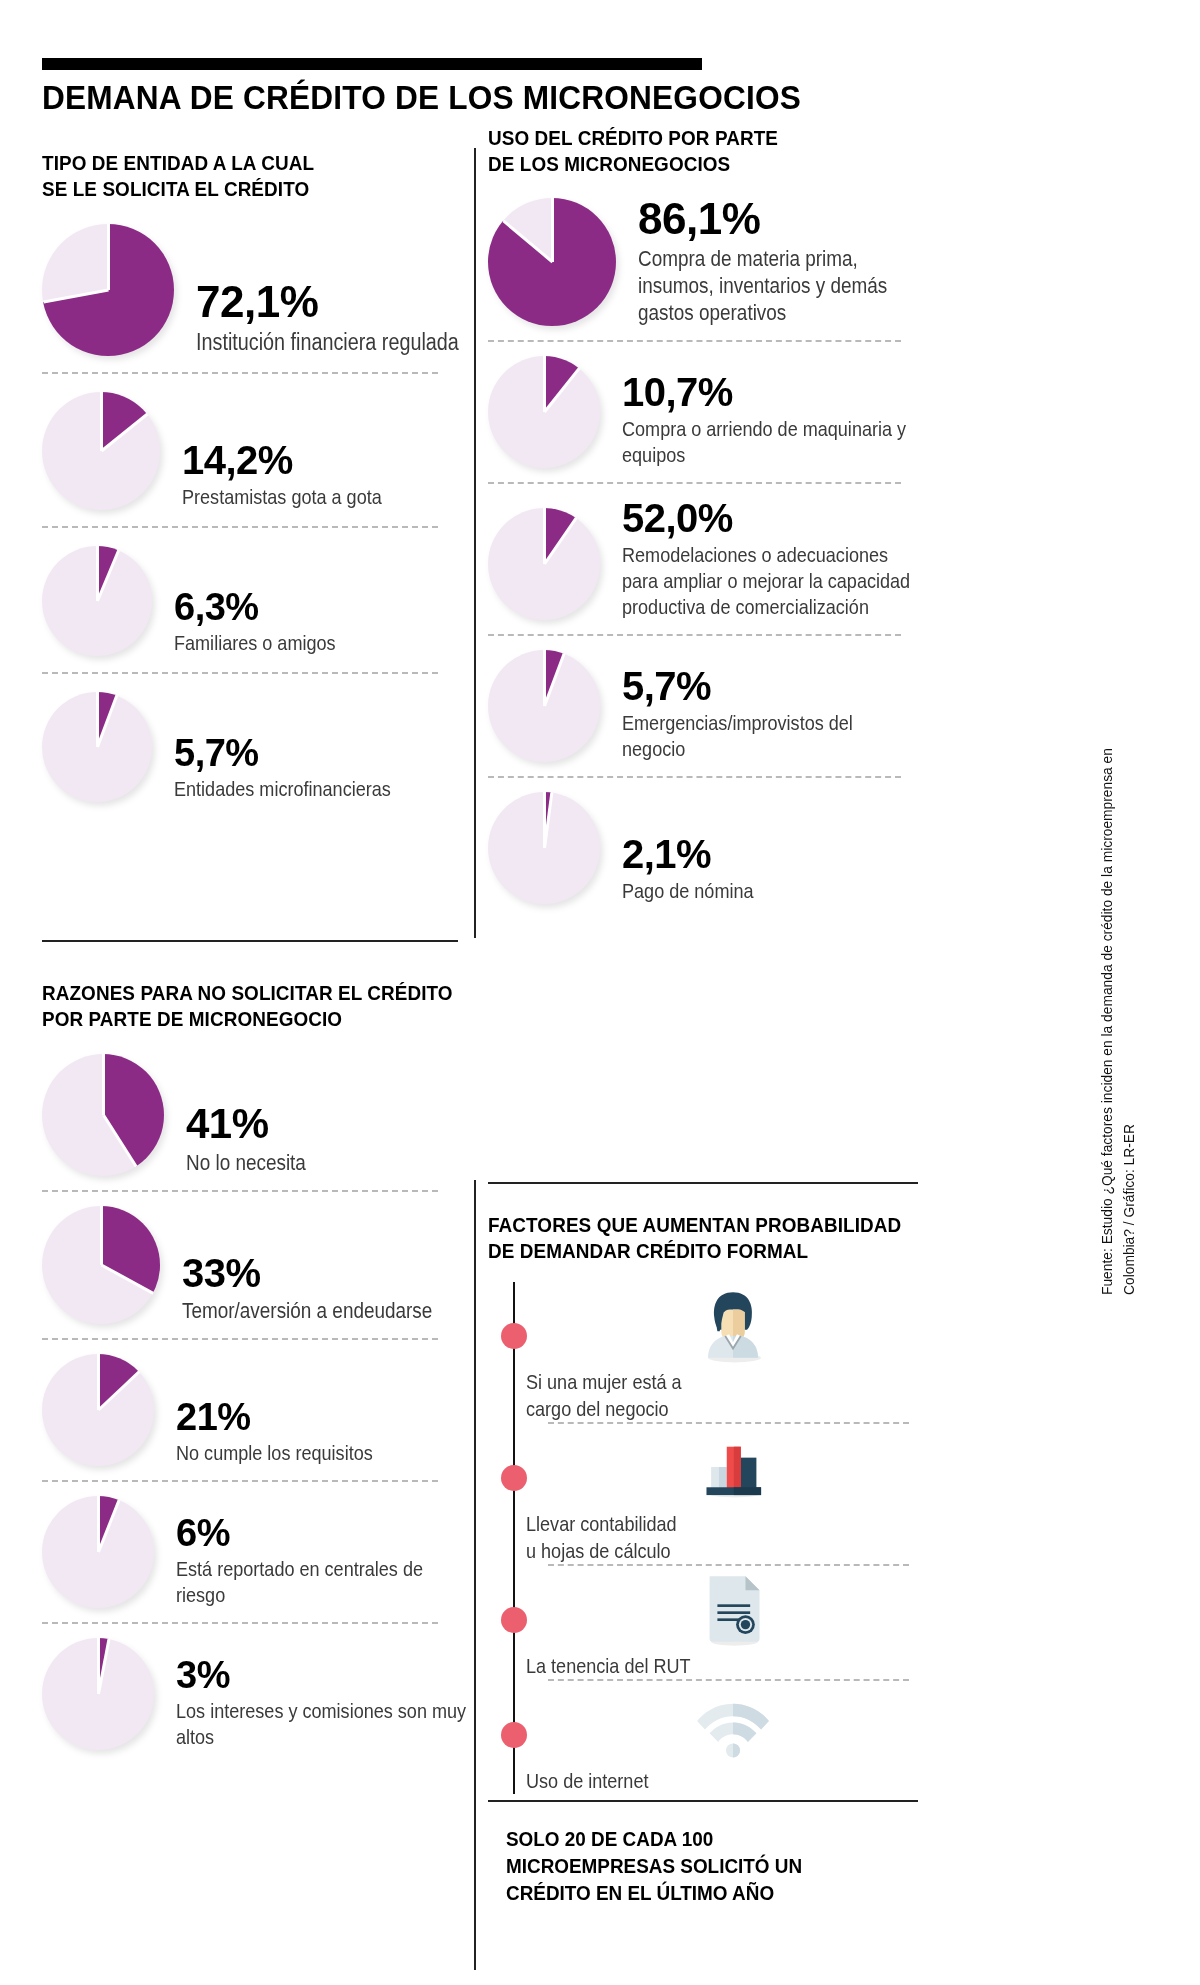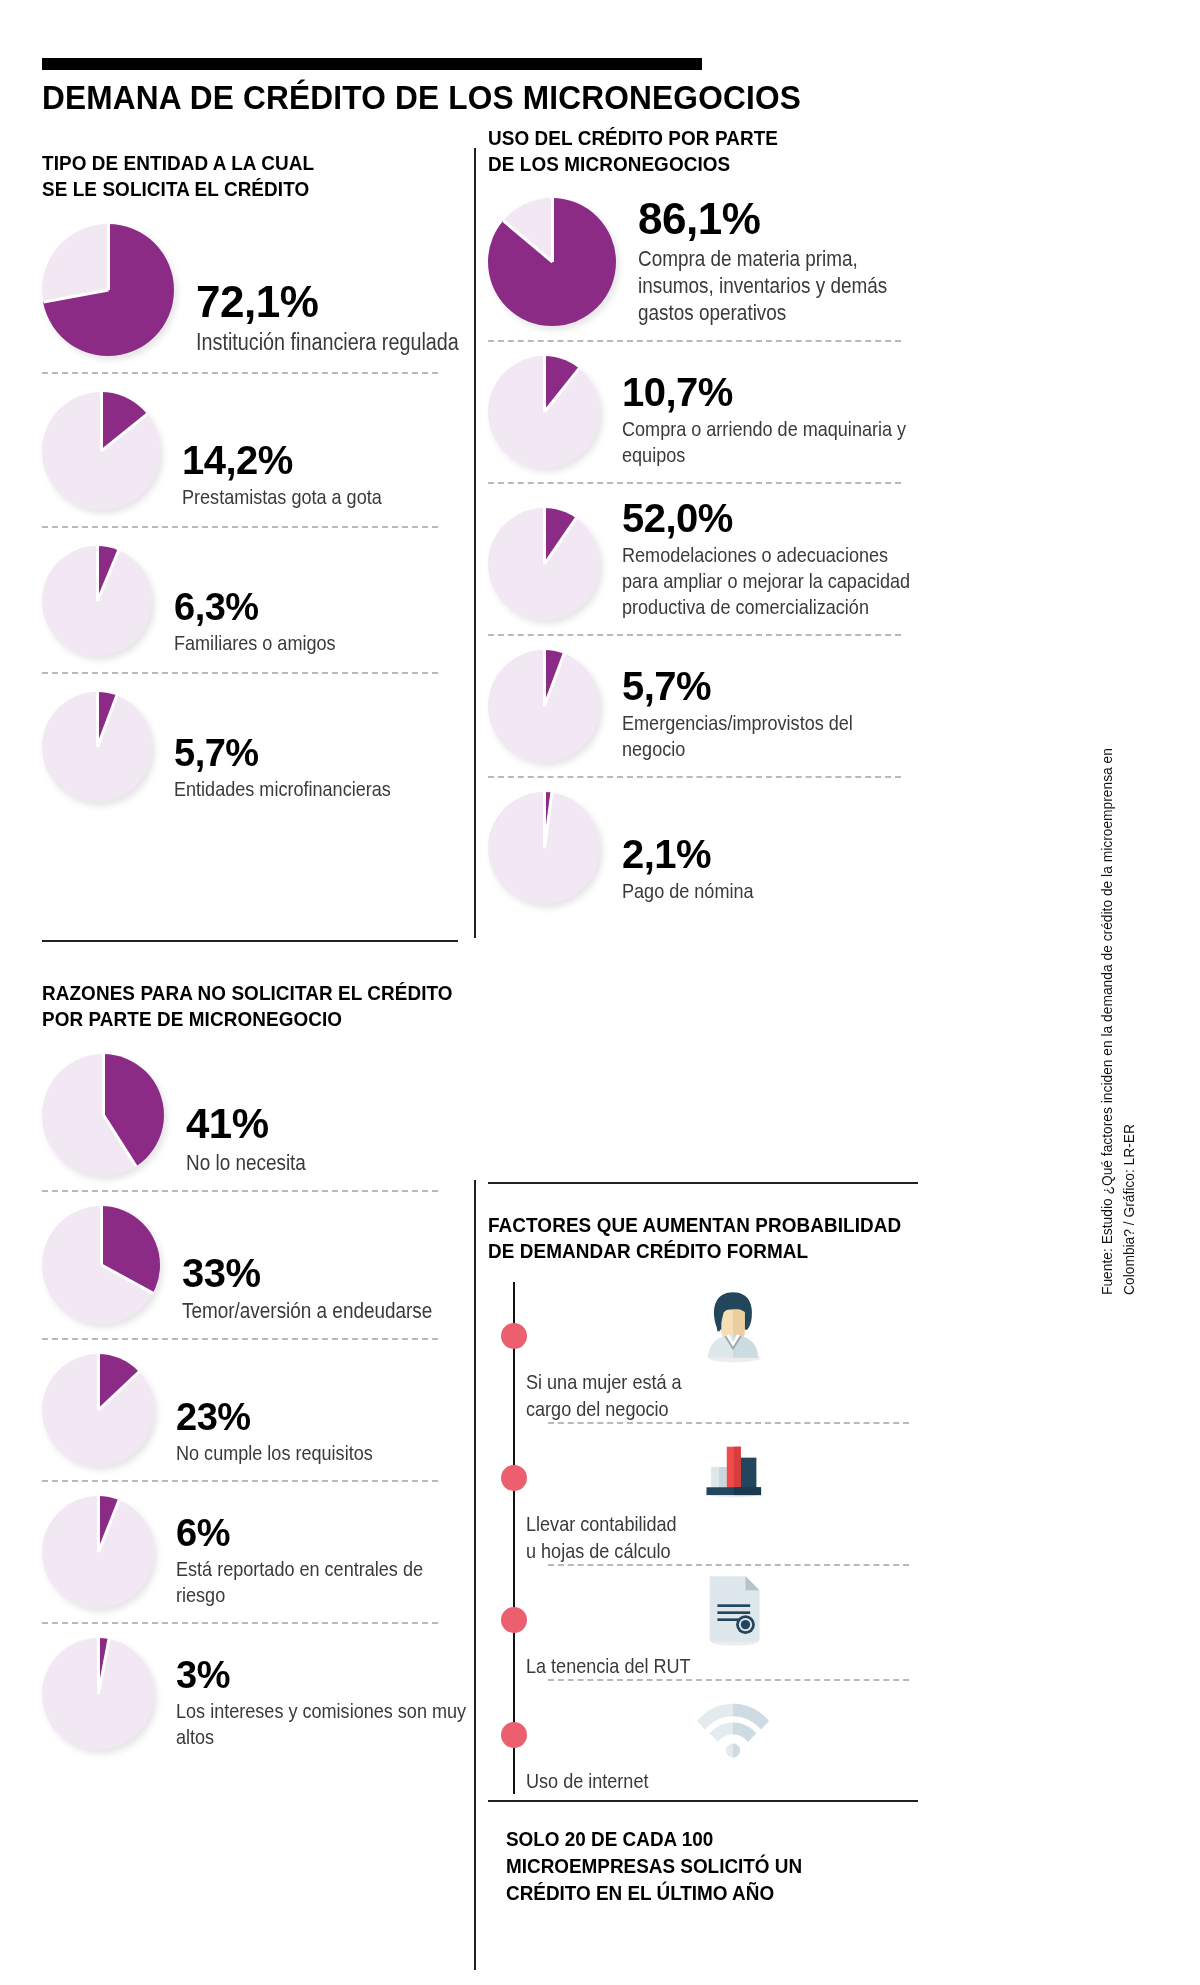--- a/index.html
+++ b/index.html
@@ -203,21 +203,21 @@
         </div>
         <div class="dashed" style="margin-top: 14px; margin-bottom: 14px; width: 92%;"></div>
         <div class="stat" style="margin-top: 0px;">
           <div class="pie-wrap" style="width: 112px; height: 112px;">
             <div class="pie-shadow" style="width: 112px; height: 112px; left: 3px; top: 4px;"></div>
             <div class="pie" style="width: 112px; height: 112px; z-index: 1; background: conic-gradient(rgb(139, 43, 134) 0deg, rgb(139, 43, 134) 46.8deg, rgb(242, 232, 243) 46.8deg, rgb(242, 232, 243) 360deg);"></div>
             <div style="position: absolute; left: 54.5px; top: 0px; width: 3px; height: 56px; background: rgb(255, 255, 255); transform-origin: 50% 100%; transform: rotate(0deg); z-index: 2;"></div>
             <div style="position: absolute; left: 54.5px; top: 0px; width: 3px; height: 56px; background: rgb(255, 255, 255); transform-origin: 50% 100%; transform: rotate(46.8deg); z-index: 2;"></div>
           </div>
           <div class="stat-text">
-            <div class="stat-value" style="font-size: 38px;">23%</div>
+            <div class="stat-value" style="font-size: 38px;">21%</div>
             <div class="stat-label" style="font-size: 21px; line-height: 26px; margin-top: 4px;">No cumple los requisitos</div>
           </div>
         </div>
         <div class="dashed" style="margin-top: 14px; margin-bottom: 14px; width: 92%;"></div>
         <div class="stat" style="margin-top: 0px;">
           <div class="pie-wrap" style="width: 112px; height: 112px;">
             <div class="pie-shadow" style="width: 112px; height: 112px; left: 3px; top: 4px;"></div>
             <div class="pie" style="width: 112px; height: 112px; z-index: 1; background: conic-gradient(rgb(139, 43, 134) 0deg, rgb(139, 43, 134) 21.6deg, rgb(242, 232, 243) 21.6deg, rgb(242, 232, 243) 360deg);"></div>
             <div style="position: absolute; left: 54.5px; top: 0px; width: 3px; height: 56px; background: rgb(255, 255, 255); transform-origin: 50% 100%; transform: rotate(0deg); z-index: 2;"></div>
             <div style="position: absolute; left: 54.5px; top: 0px; width: 3px; height: 56px; background: rgb(255, 255, 255); transform-origin: 50% 100%; transform: rotate(21.6deg); z-index: 2;"></div>

